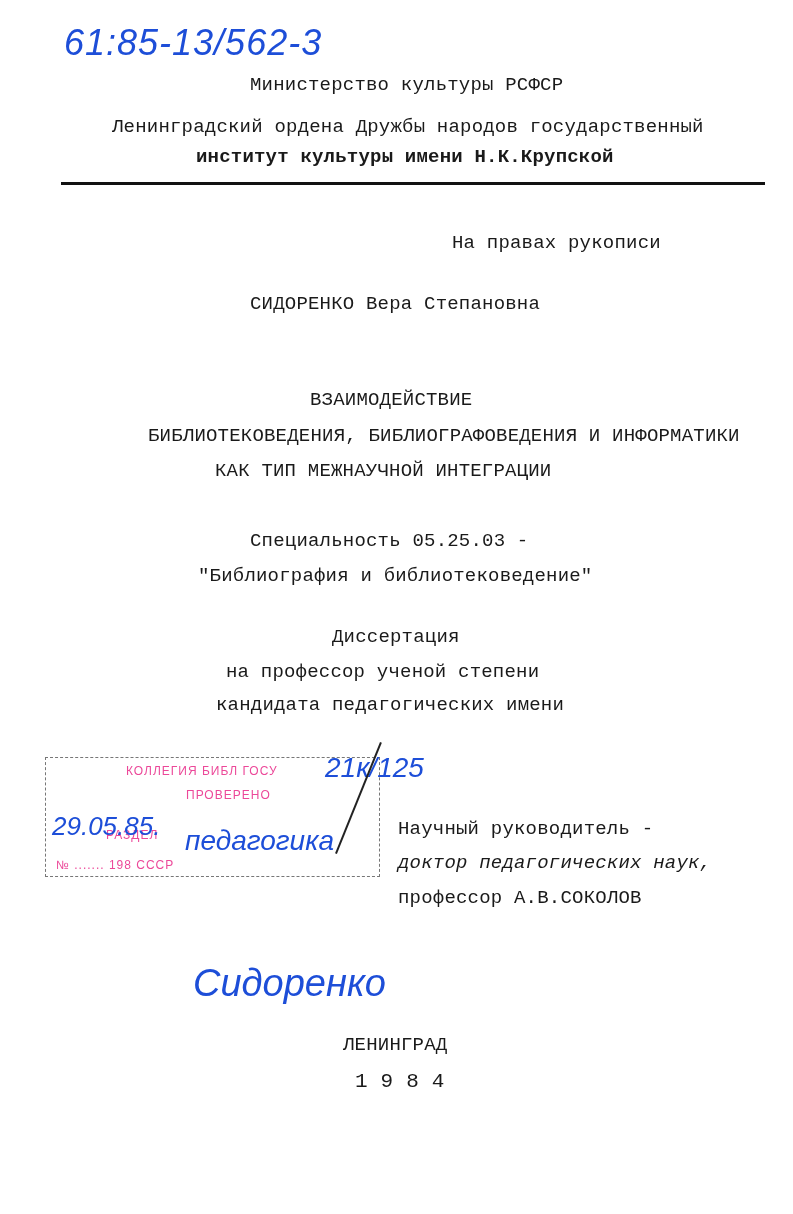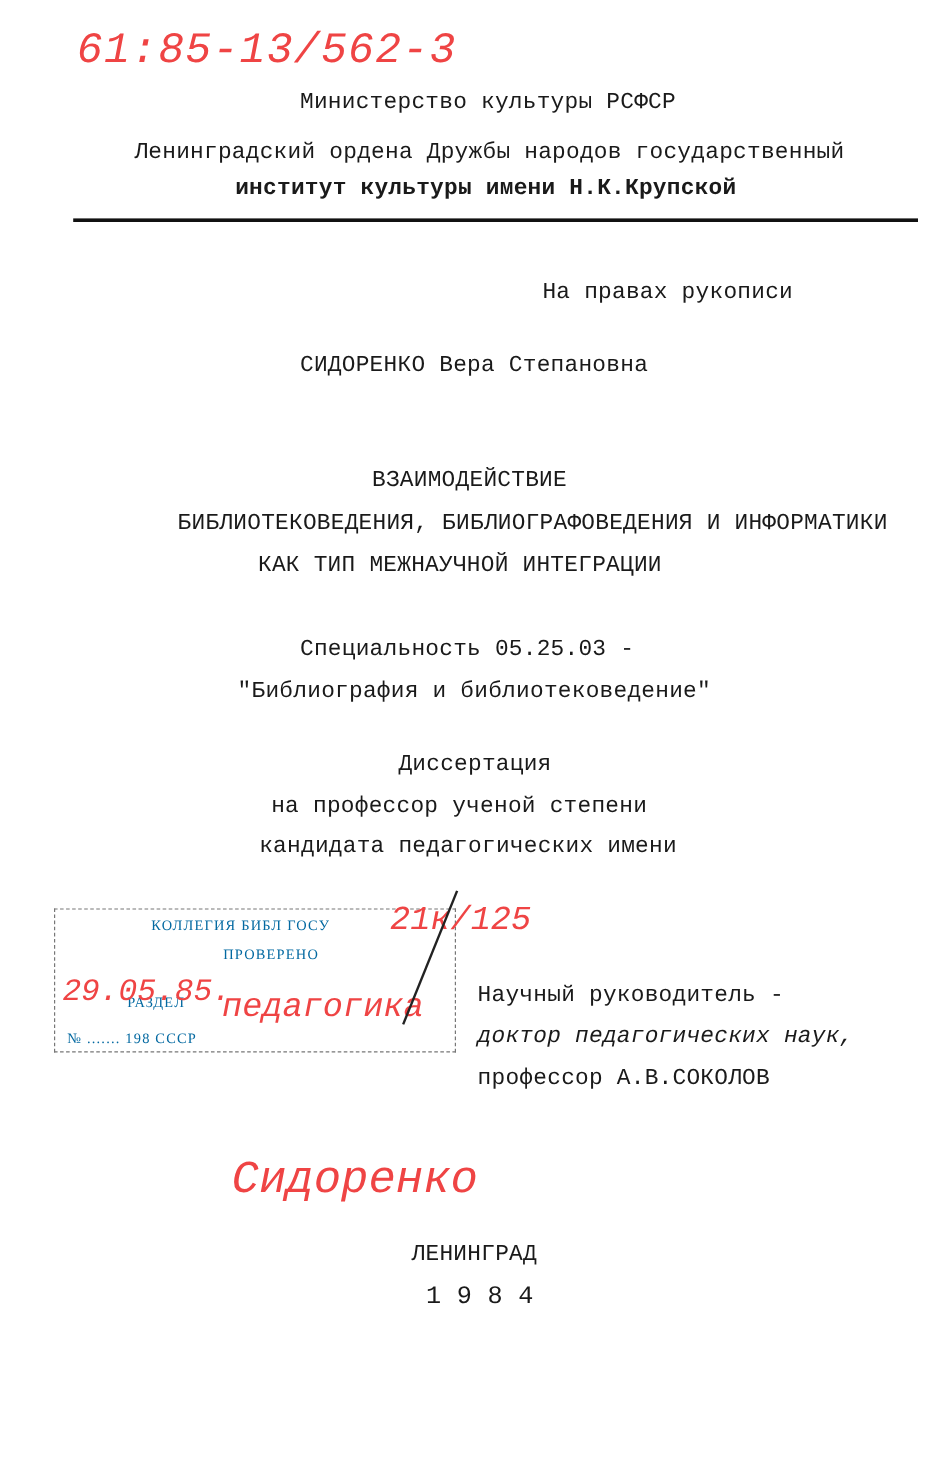--- a/index.html
+++ b/index.html
@@ -1,27 +1,27 @@
 <!DOCTYPE html>
 <html><head>
   <meta charset="utf-8">
   <style>
     html, body { margin: 0; padding: 0; }
     body {
       width: 793px; height: 1214px; background: #ffffff; position: relative; overflow: hidden;
       font-family: "Liberation Mono", "DejaVu Sans Mono", monospace; color: #1a1a1a;
     }
     .t { position: absolute; white-space: nowrap; font-size: 19px; letter-spacing: 0.2px; }
-    .hand { font-family: Liberation Mono, monospace; font-style: italic; color: #ef4444; position: absolute; white-space: nowrap; text-align: right; }
+    .hand { font-family: Liberation Sans, sans-serif; font-style: italic; color: #1d4ed8; position: absolute; white-space: nowrap; text-align: right; }
     .rule { position: absolute; left: 61px; top: 182px; width: 704px; height: 3px; background: #111; }
     .stamp {
       position: absolute; left: 45px; top: 757px; width: 335px; height: 120px;
       border: 1.5px dashed #777; box-sizing: border-box;
     }
-    .stamp-line { position: absolute; color: #0369a1; font-size: 12px; letter-spacing: 1px; font-family: Liberation Serif, serif; white-space: nowrap; }
+    .stamp-line { position: absolute; color: #ec4899; font-size: 12px; letter-spacing: 1px; font-family: Liberation Sans, sans-serif; white-space: nowrap; }
     .slash { position: absolute; left: 380px; top: 742px; width: 2px; height: 120px; background: #222; transform: rotate(22deg); transform-origin: top left; }
   </style>
 </head>
 <body>
 
 <div class="hand" style="left:64px; top:22px; font-size:36px; letter-spacing:1px;">61:85-13/562-3</div>
 
 <div class="t" style="left:250px; top:74px;">Министерство культуры РСФСР</div>
 <div class="t" style="left:112px; top:116px;">Ленинградский ордена Дружбы народов государственный</div>
 <div class="t" style="left:196px; top:146px;font-weight:bold;">институт культуры имени Н.К.Крупской</div>

